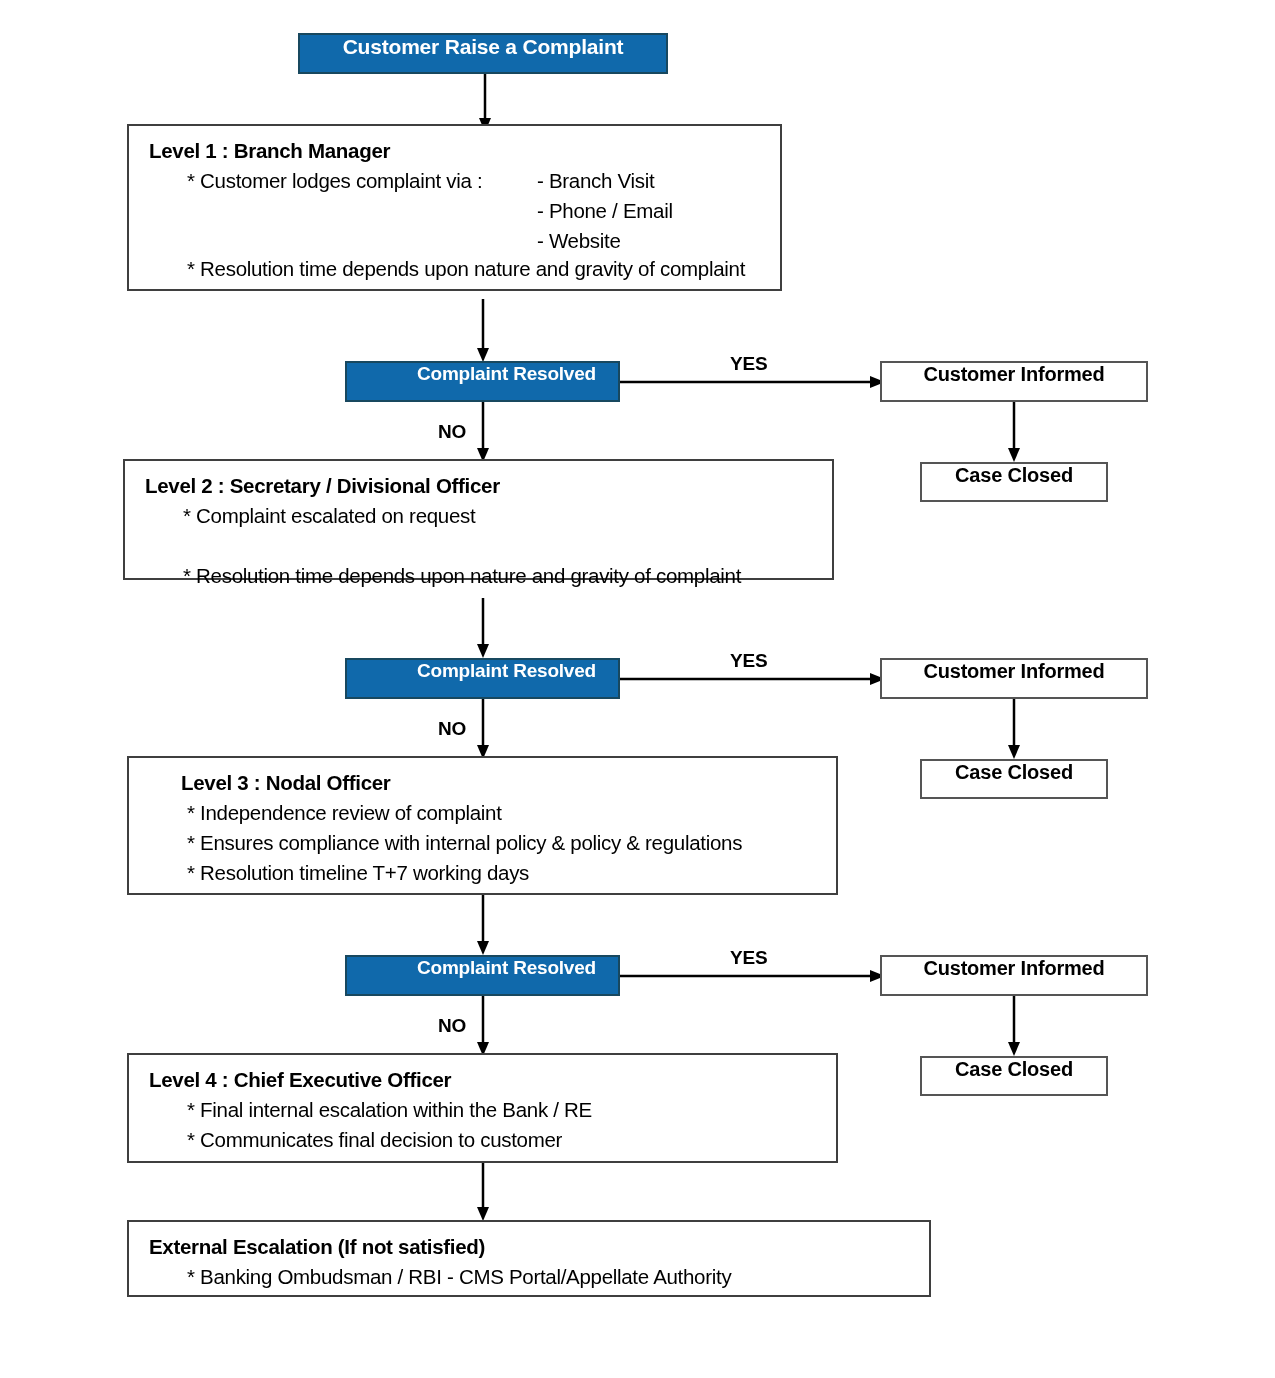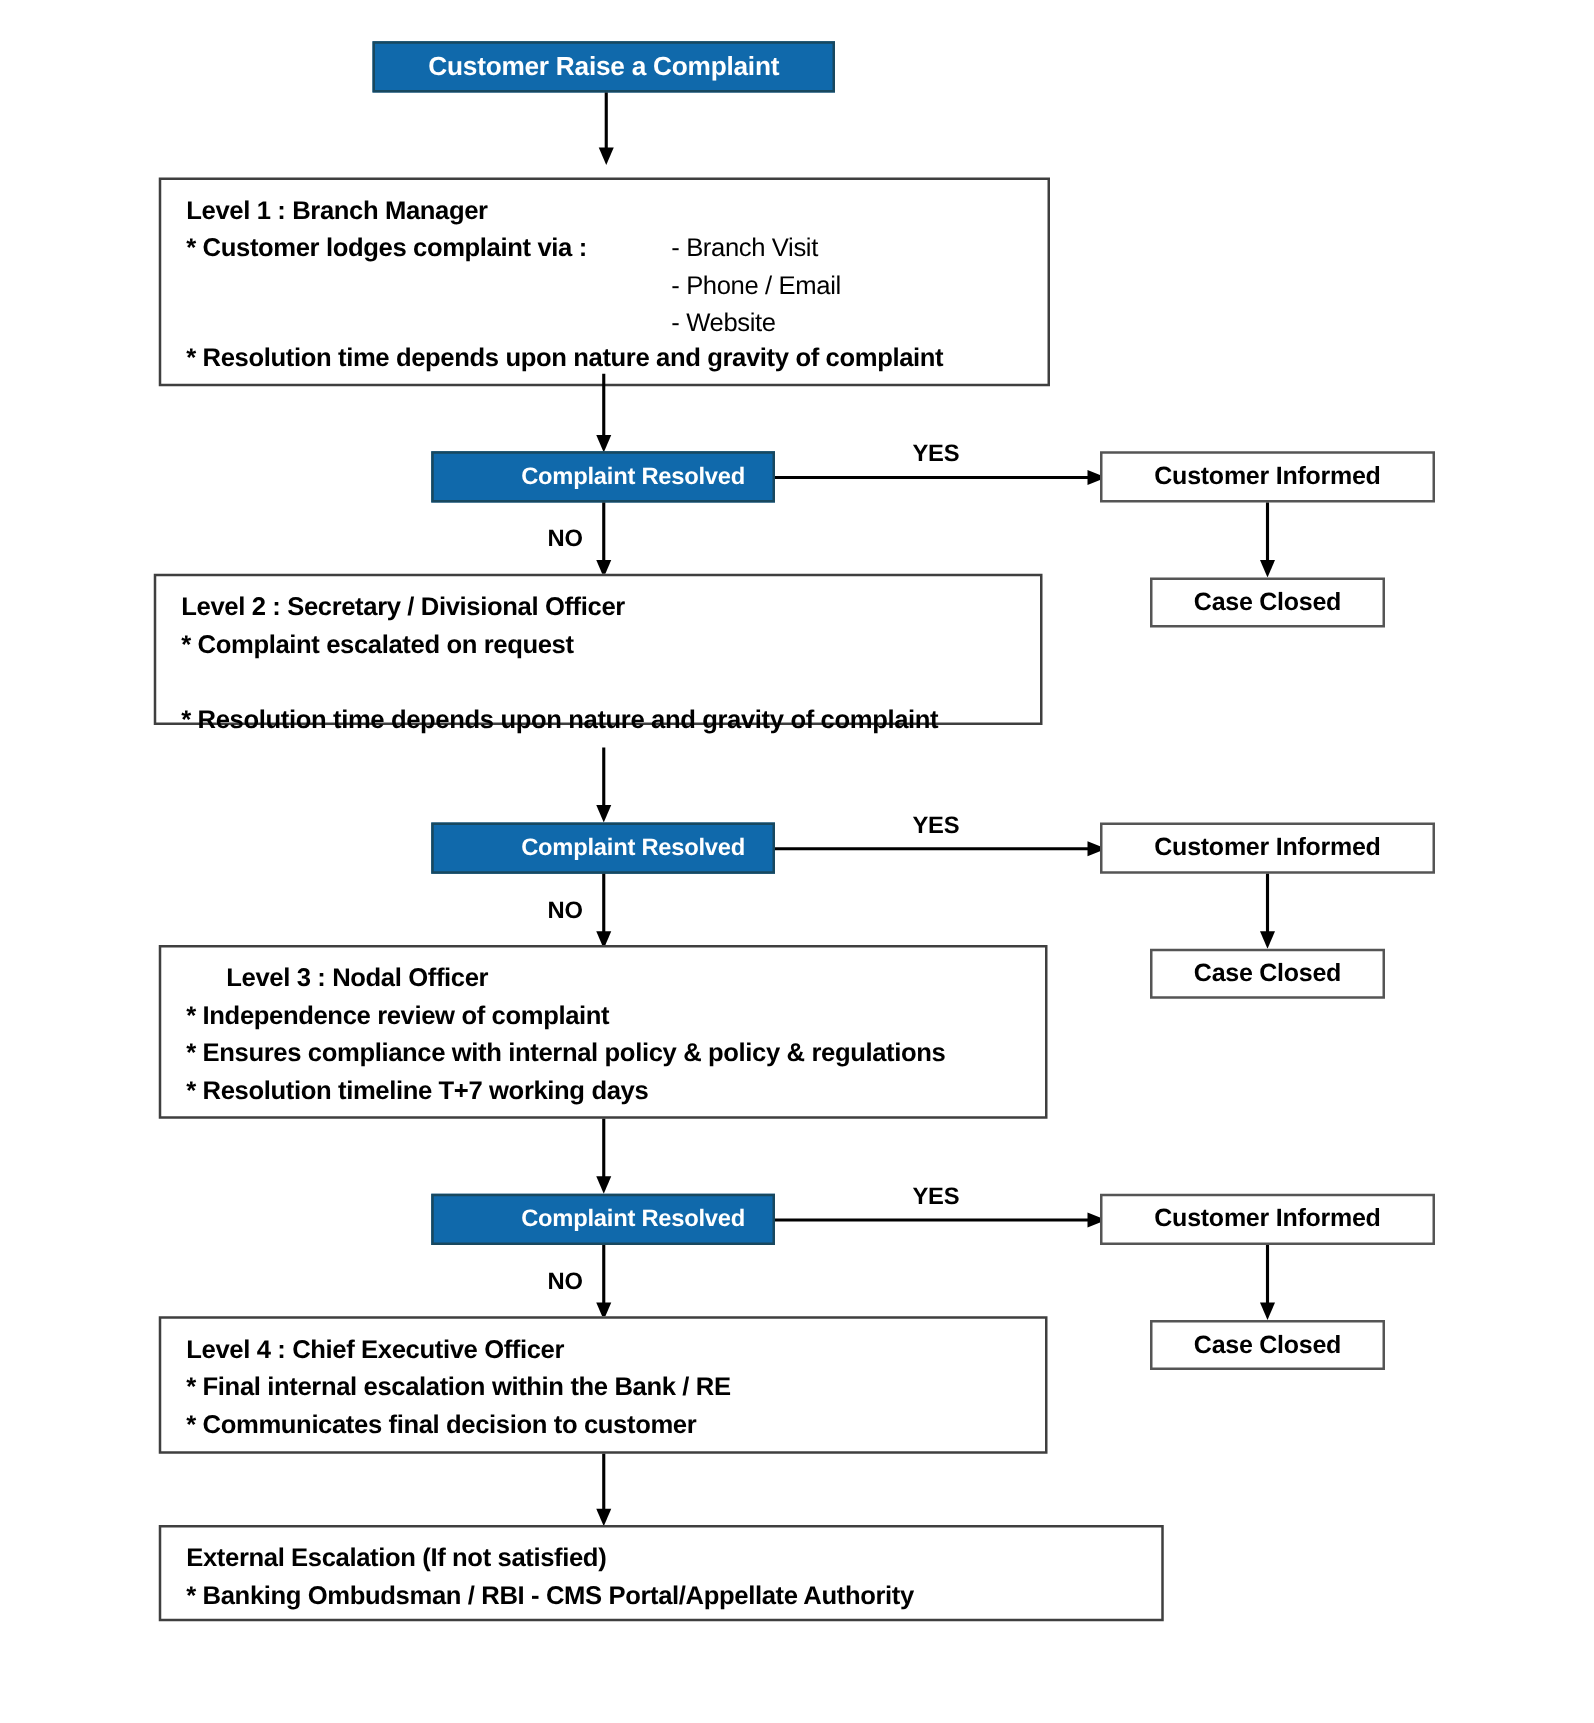--- a/index.html
+++ b/index.html
@@ -21,21 +21,20 @@
   }
 
   
   .box {
     position: absolute;
     box-sizing: border-box;
     background: #ffffff;
     border: 2px solid #3f3f3f;
     display: flex;
     flex-direction: column;
-    justify-content: center;
   }
   .box.blue {
     background: #1069ab;
     border: 2px solid #18485f;
   }
   .box.plain {
     border: 2px solid #555555;
   }
 
   
@@ -66,35 +65,36 @@
   }
   .detail .head {
     font-weight: bold;
     font-size: 20.5px;
     letter-spacing: -0.3px;
     line-height: 30px;
     color: #000000;
     white-space: nowrap;
   }
   .detail .line {
-    font-weight: bold;
-    font-size: 20.5px;
-    letter-spacing: -0.3px;
-    line-height: 30px;
-    color: #000000;
-    white-space: nowrap;
-  }
-  .detail .sub {
-    position: absolute;
     font-weight: normal;
     font-size: 20.5px;
     letter-spacing: -0.3px;
     line-height: 30px;
     color: #000000;
     white-space: nowrap;
+    margin-left: 38px;
+  }
+  .detail .sub {
+    position: absolute;
+    font-weight: normal;
+    font-size: 20.5px;
+    letter-spacing: -0.3px;
+    line-height: 30px;
+    color: #000000;
+    white-space: nowrap;
   }
 
   
   .edge-label {
     position: absolute;
     font-weight: bold;
     font-size: 19px;
     letter-spacing: -0.2px;
     color: #000000;
   }
@@ -120,21 +120,21 @@
 
   <div class="box blue" style="left:298px; top:33px; width:370px; height:41px;">
     <div class="title-center">Customer Raise a Complaint</div>
   </div>
 
   <svg class="conn" style="left:475px; top:74px; width:20px; height:58px;" viewBox="0 0 20 58">
     <line x1="10" y1="0" x2="10" y2="48" stroke-width="2.5"></line>
     <polygon class="arrowhead" points="10,58 4,44 16,44"></polygon>
   </svg>
 
-  <div class="box" style="left:127px; top:142px; width:713px; height:167px;">
+  <div class="box" style="left:127px; top:124px; width:655px; height:167px;">
     <div class="detail" style="position:relative; height:100%;">
       <div class="head" style="position:absolute; left:20px; top:10px;">Level 1 : Branch Manager</div>
       <div class="line" style="position:absolute; left:20px; top:40px;">* Customer lodges complaint via :</div>
       <div class="sub" style="left:408px; top:40px;">- Branch Visit</div>
       <div class="sub" style="left:408px; top:70px;">- Phone / Email</div>
       <div class="sub" style="left:408px; top:100px;">- Website</div>
       <div class="line" style="position:absolute; left:20px; top:128px;">* Resolution time depends upon nature and gravity of complaint</div>
     </div>
   </div>
 

